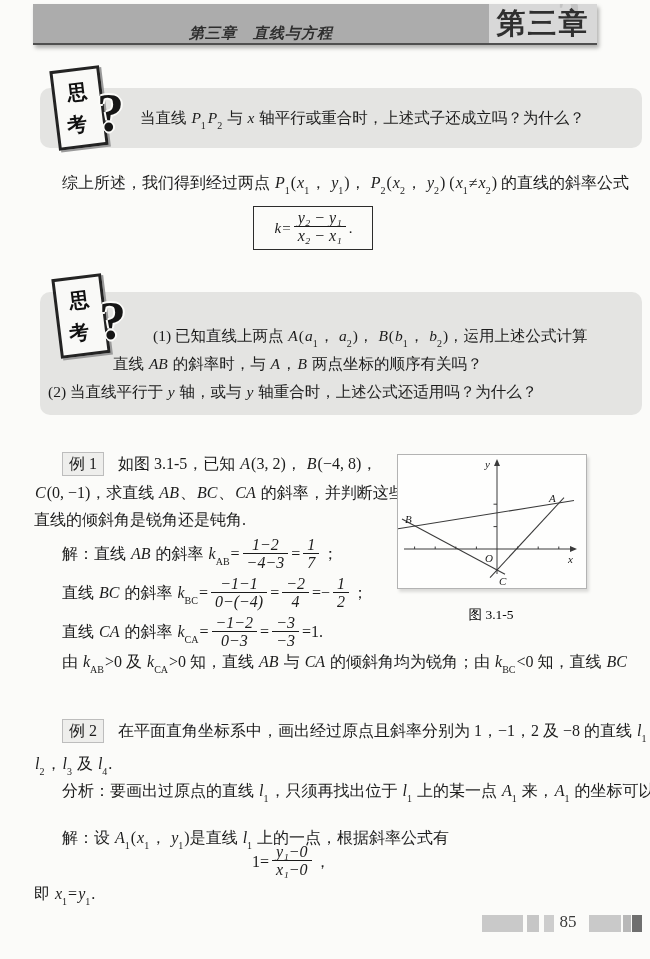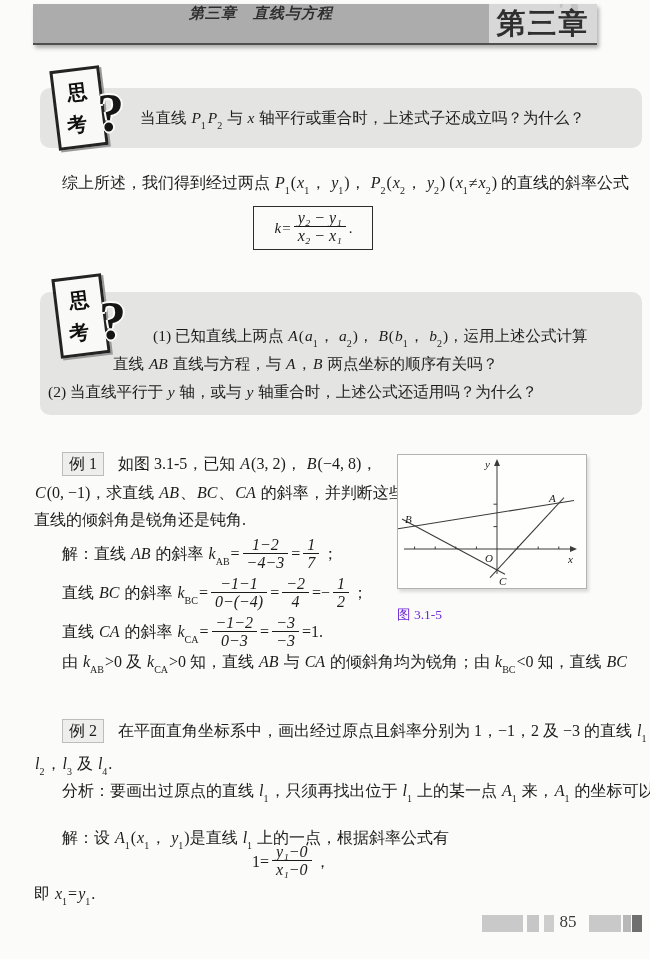--- a/index.html
+++ b/index.html
@@ -3,21 +3,21 @@
 <meta charset="utf-8">
 <style>
   html,body{margin:0;padding:0;background:#ffffff;}
   .page{position:relative;width:650px;height:959px;background:#fbfbf9;overflow:hidden;
         font-family:"Liberation Serif","DejaVu Serif",serif;color:#1c1c1c;}
 
   
   .header{position:absolute;left:33px;top:4px;width:564px;height:39px;display:flex;
           background:#acacac;border-bottom:2px solid #4f4f4f;
           box-shadow:2px 3px 4px rgba(0,0,0,.30);}
-  .header-left{flex:1;display:flex;align-items:flex-start;justify-content:center;}
+  .header-left{flex:1;display:flex;align-items:flex-end;justify-content:center;}
   .chapter-title{font-style:italic;font-weight:600;font-size:15px;color:#2e2e2e;letter-spacing:1px;}
   .header-tab{position:relative;width:108px;background:#d8d8d8;display:flex;align-items:center;
               justify-content:center;overflow:hidden;}
   .tab-watermark{position:absolute;top:-16px;right:16px;font-size:48px;font-weight:bold;color:#c3c3c3;}
   .tab-text{position:relative;font-size:29px;font-weight:bold;color:#2f2f2f;letter-spacing:2px;}
 
   
   .think-icon{position:absolute;width:82px;height:92px;z-index:5;}
   .ti-card{position:absolute;left:10px;top:2px;width:44px;height:74px;background:#f9f9f7;
            border:3px solid #232323;transform:rotate(-7deg);box-shadow:2px 2px 0 #9a9a9a;
@@ -52,22 +52,22 @@
   
   .formula-box{position:absolute;left:253px;top:206px;width:118px;height:42px;
                border:1.5px solid #2c2c2c;display:flex;align-items:center;justify-content:center;
                font-size:15px;background:#fbfbf9;}
   .formula-center{position:absolute;left:252px;top:843px;height:38px;display:flex;
                   align-items:center;font-size:16px;}
 
   
   .figure-box{position:absolute;left:397px;top:454px;width:188px;height:133px;background:#fefefd;
               border:1px solid #b3b3b3;box-shadow:2px 3px 3px rgba(0,0,0,.13);}
-  .fig-caption{position:absolute;left:397px;top:606px;width:188px;
-               font-size:13.5px;color:#6d28d9;}
+  .fig-caption{position:absolute;left:397px;top:606px;width:188px;text-align:center;
+               font-size:13.5px;color:#000000;}
   .figure-box svg{display:block;}
   .ax{stroke:#3a3a3a;stroke-width:1;fill:none;}
   .pl{stroke:#3a3a3a;stroke-width:1.05;fill:none;}
   .ah{fill:#3a3a3a;stroke:none;}
   .fl{font-family:"Liberation Serif","DejaVu Serif",serif;font-style:italic;font-size:11px;fill:#1c1c1c;}
 
   
   .fb{position:absolute;height:17px;top:915px;}
   .fb1{left:482px;width:41px;background:#c9c9c9;}
   .fb2{left:527px;width:12px;background:#c6c6c6;}
@@ -118,21 +118,21 @@
 
   <div class="think-icon" style="left:46px;top:274px">
     <div class="ti-card">
       <span class="ti-char">思</span>
       <span class="ti-char ti-char2">考</span>
     </div>
     <span class="ti-q">?</span>
   </div>
   <div class="think-box tb2">
     <div class="tb-line l1"><span class="mtxt">(1) 已知直线上两点 </span><span class="mvar">A</span><span class="mtxt">(</span><span class="mvar">a<sub>1</sub></span><span class="mtxt">， </span><span class="mvar">a<sub>2</sub></span><span class="mtxt">)， </span><span class="mvar">B</span><span class="mtxt">(</span><span class="mvar">b<sub>1</sub></span><span class="mtxt">， </span><span class="mvar">b<sub>2</sub></span><span class="mtxt">)，运用上述公式计算</span></div>
-    <div class="tb-line l2"><span class="mtxt">直线 </span><span class="mvar">AB</span><span class="mtxt"> 直线与方程，与 </span><span class="mvar">A</span><span class="mtxt">，</span><span class="mvar">B</span><span class="mtxt"> 两点坐标的顺序有关吗？</span></div>
+    <div class="tb-line l2"><span class="mtxt">直线 </span><span class="mvar">AB</span><span class="mtxt"> 的斜率时，与 </span><span class="mvar">A</span><span class="mtxt">，</span><span class="mvar">B</span><span class="mtxt"> 两点坐标的顺序有关吗？</span></div>
     <div class="tb-line l3"><span class="mtxt">(2) 当直线平行于 </span><span class="mvar">y</span><span class="mtxt"> 轴，或与 </span><span class="mvar">y</span><span class="mtxt"> 轴重合时，上述公式还适用吗？为什么？</span></div>
   </div>
 
   <div class="bl" style="left:62px;top:452px">
     <span class="ex-badge">例 1</span><span><span class="mtxt">如图 3.1-5，已知 </span><span class="mvar">A</span><span class="mtxt">(3, 2)， </span><span class="mvar">B</span><span class="mtxt">(−4, 8)，</span></span>
   </div>
   <div class="bl" style="left:34px;top:481px"><span class="mvar">C</span><span class="mtxt">(0, −1)，求直线 </span><span class="mvar">AB</span><span class="mtxt">、</span><span class="mvar">BC</span><span class="mtxt">、</span><span class="mvar">CA</span><span class="mtxt"> 的斜率，并判断这些</span></div>
   <div class="bl" style="left:34px;top:508px"><span class="mtxt">直线的倾斜角是锐角还是钝角.</span></div>
   <div class="bl math-line" style="left:62px;top:535px"><span class="mtxt">解：直线 </span><span class="mvar">AB</span><span class="mtxt"> 的斜率 </span><span class="mvar">k<sub>AB</sub></span><span class="mtxt">=</span><span class="frac"><span class="num">1−2</span><span class="den">−4−3</span></span><span class="mtxt">=</span><span class="frac"><span class="num">1</span><span class="den">7</span></span><span class="mtxt">；</span></div>
   <div class="bl math-line" style="left:62px;top:574px"><span class="mtxt">直线 </span><span class="mvar">BC</span><span class="mtxt"> 的斜率 </span><span class="mvar">k<sub>BC</sub></span><span class="mtxt">=</span><span class="frac"><span class="num">−1−1</span><span class="den">0−(−4)</span></span><span class="mtxt">=</span><span class="frac"><span class="num">−2</span><span class="den">4</span></span><span class="mtxt">=−</span><span class="frac"><span class="num">1</span><span class="den">2</span></span><span class="mtxt">；</span></div>
@@ -166,21 +166,21 @@
       <text class="fl" x="7" y="68">B</text>
       <text class="fl" x="101" y="130">C</text>
       <text class="fl" x="87" y="107">O</text>
       <text class="fl" x="170" y="108">x</text>
       <text class="fl" x="87" y="13">y</text>
     </svg>
   </div>
   <div class="fig-caption">图 3.1-5</div>
 
   <div class="bl" style="left:62px;top:719px">
-    <span class="ex-badge">例 2</span><span><span class="mtxt">在平面直角坐标系中，画出经过原点且斜率分别为 1，−1，2 及 −3 的直线 </span><span class="mvar">l<sub>1</sub></span><span class="mtxt">，</span></span>
+    <span class="ex-badge">例 2</span><span><span class="mtxt">在平面直角坐标系中，画出经过原点且斜率分别为 1，−1，2 及 −8 的直线 </span><span class="mvar">l<sub>1</sub></span><span class="mtxt">，</span></span>
   </div>
   <div class="bl" style="left:34px;top:752px"><span class="mvar">l<sub>2</sub></span><span class="mtxt">，</span><span class="mvar">l<sub>3</sub></span><span class="mtxt"> 及 </span><span class="mvar">l<sub>4</sub></span><span class="mtxt">.</span></div>
   <div class="bl" style="left:62px;top:779px"><span class="mtxt">分析：要画出过原点的直线 </span><span class="mvar">l<sub>1</sub></span><span class="mtxt">，只须再找出位于 </span><span class="mvar">l<sub>1</sub></span><span class="mtxt"> 上的某一点 </span><span class="mvar">A<sub>1</sub></span><span class="mtxt"> 来，</span><span class="mvar">A<sub>1</sub></span><span class="mtxt"> 的坐标可以</span></div>
   <div class="bl" style="left:62px;top:826px"><span class="mtxt">解：设 </span><span class="mvar">A<sub>1</sub></span><span class="mtxt">(</span><span class="mvar">x<sub>1</sub></span><span class="mtxt">， </span><span class="mvar">y<sub>1</sub></span><span class="mtxt">)是直线 </span><span class="mvar">l<sub>1</sub></span><span class="mtxt"> 上的一点，根据斜率公式有</span></div>
   <div class="formula-center">
       <span class="mtxt">1=</span>
       <span class="frac">
         <span class="num">y₁−0</span>
         <span class="den">x₁−0</span>
       </span>

